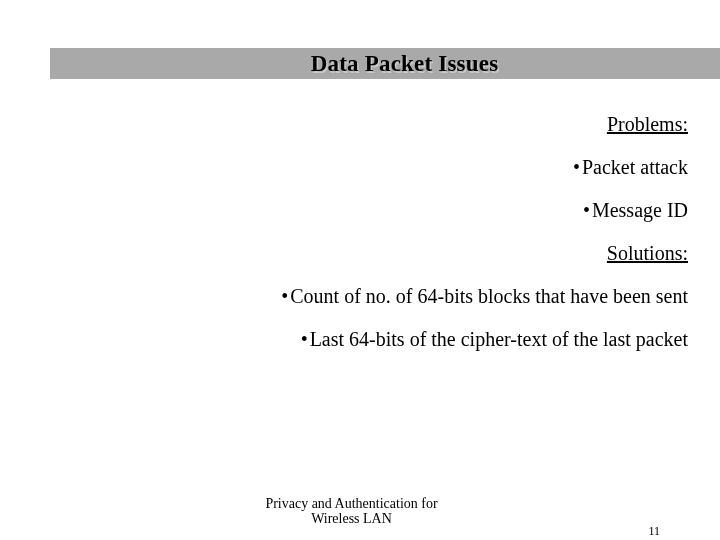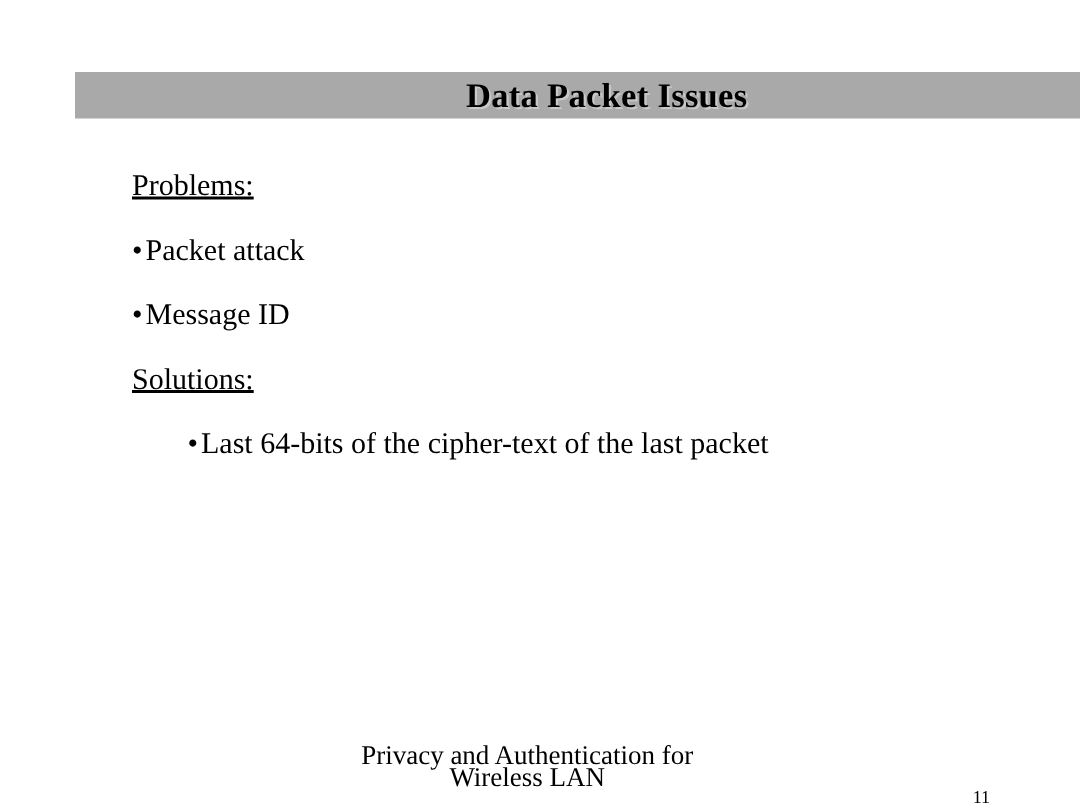--- a/index.html
+++ b/index.html
@@ -40,36 +40,37 @@
       position: absolute;
       left: 88px;
       top: 112px;
       width: 600px;
     }
     .line {
       font-size: 20px;
       line-height: 24px;
       margin-bottom: 19px;
       white-space: nowrap;
+      text-align: right;
     }
     .line.heading { text-decoration: underline; }
     .line.indent-1 { padding-left: 37px; }
     .bullet {
       display: inline-block;
       margin-right: 2px;
     }
 
     
     .footer-credit {
       position: absolute;
       left: 0;
       right: 17px;
       top: 496px;
       text-align: center;
-      font-size: 18px;
+      font-size: 14px;
       line-height: 15px;
       color: #000000;
     }
     .footer-page {
       position: absolute;
       top: 524px;
       right: 60px;
       font-size: 12px;
       line-height: 15px;
       color: #000000;
@@ -94,20 +95,23 @@
 
 
   <div class="line">
     <span class="bullet">•</span><span>Message ID</span>
   </div>
 
   <div class="line heading">
     <span>Solutions:</span>
   </div>
 
+  <div class="line indent-1">
+    <span class="bullet">•</span><span>Count of no. of 64-bits blocks that have been sent</span>
+  </div>
 
   <div class="line indent-1">
     <span class="bullet">•</span><span>Last 64-bits of the cipher-text of the last packet</span>
   </div>
 
 
 </div>
 
 <div class="footer-credit">
   <div>Privacy and Authentication for</div>

